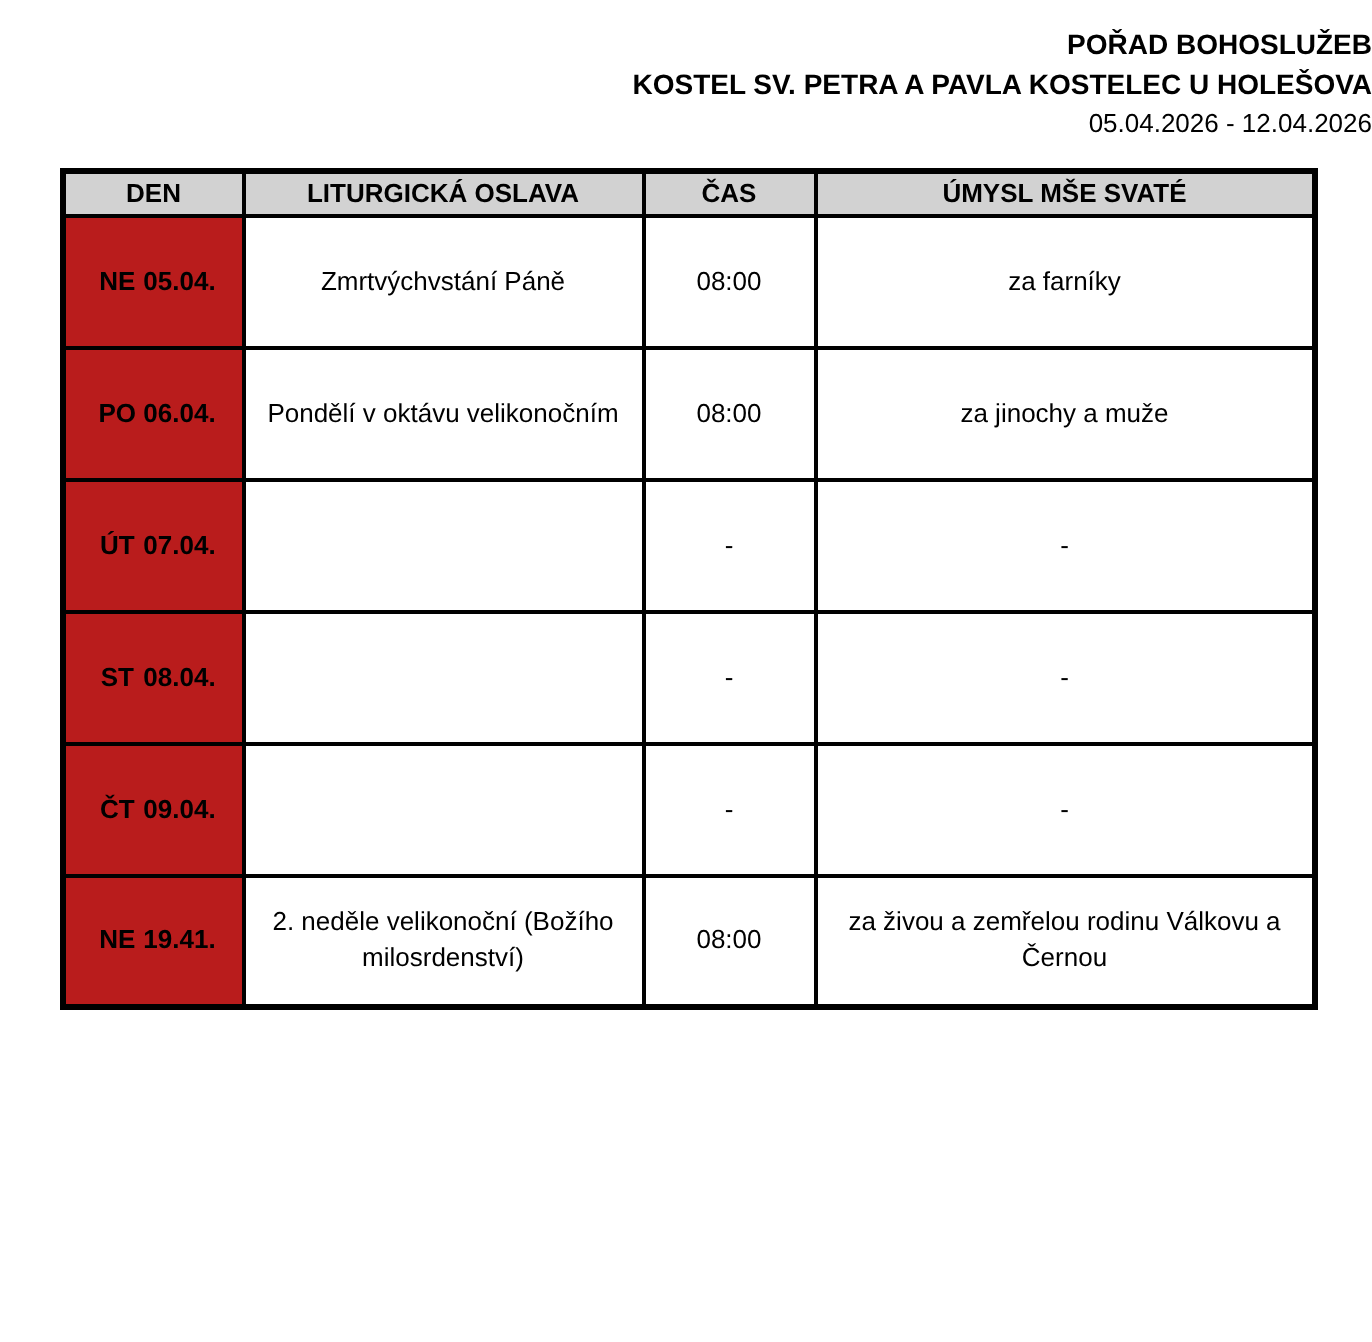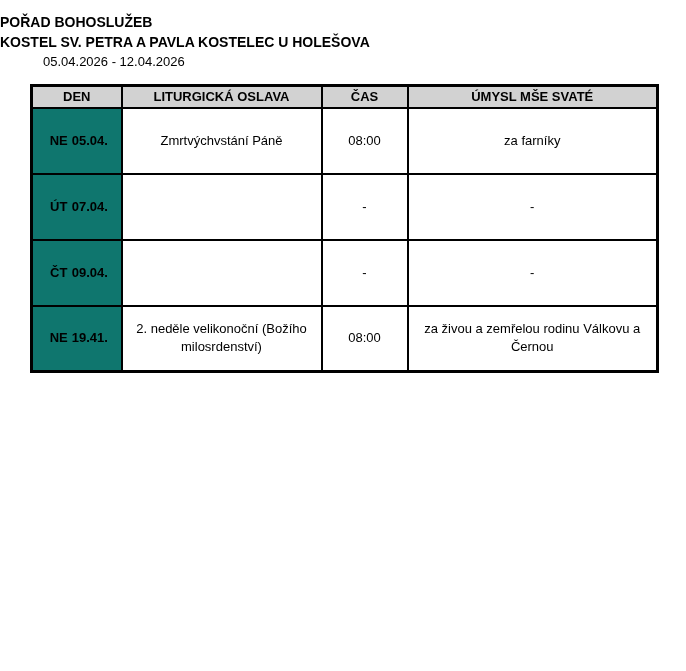--- a/index.html
+++ b/index.html
@@ -9,21 +9,21 @@
     color: #000000;
     font-family: "Liberation Sans", sans-serif;
   }
   .page {
     width: 686px;
     height: 671px;
     box-sizing: border-box;
     overflow: hidden;
   }
   .titles {
-    text-align: left;
+    text-align: right;
     padding-top: 12px;
   }
   .title-line {
     font-size: 14px;
     font-weight: bold;
     line-height: 20px;
   }
   .date-line {
     font-size: 13px;
     font-weight: normal;
@@ -53,21 +53,21 @@
   }
   table.schedule td {
     font-size: 13px;
     text-align: center;
     vertical-align: middle;
     height: 66px;
     padding: 2px 3px;
     line-height: 18px;
   }
   td.day-cell {
-    background: #0f766e;
+    background: #b91c1c;
     font-weight: bold;
     text-align: left;
     padding-left: 7px;
     white-space: nowrap;
   }
   .day-abbrev {
     display: inline-block;
     min-width: 26px;
   }
 </style>
@@ -98,28 +98,40 @@
       </tr>
     </thead>
     <tbody>
   <tr>
     <td class="day-cell"><span class="day-abbrev">NE</span><span class="day-date">05.04.</span></td>
     <td class="celebration-cell">Zmrtvýchvstání Páně</td>
     <td class="time-cell">08:00</td>
     <td class="intention-cell">za farníky</td>
   </tr>
 
+  <tr>
+    <td class="day-cell"><span class="day-abbrev">PO</span><span class="day-date">06.04.</span></td>
+    <td class="celebration-cell">Pondělí v oktávu velikonočním</td>
+    <td class="time-cell">08:00</td>
+    <td class="intention-cell">za jinochy a muže</td>
+  </tr>
 
   <tr>
     <td class="day-cell"><span class="day-abbrev">ÚT</span><span class="day-date">07.04.</span></td>
     <td class="celebration-cell"></td>
     <td class="time-cell">-</td>
     <td class="intention-cell">-</td>
   </tr>
 
+  <tr>
+    <td class="day-cell"><span class="day-abbrev">ST</span><span class="day-date">08.04.</span></td>
+    <td class="celebration-cell"></td>
+    <td class="time-cell">-</td>
+    <td class="intention-cell">-</td>
+  </tr>
 
   <tr>
     <td class="day-cell"><span class="day-abbrev">ČT</span><span class="day-date">09.04.</span></td>
     <td class="celebration-cell"></td>
     <td class="time-cell">-</td>
     <td class="intention-cell">-</td>
   </tr>
 
 
 

